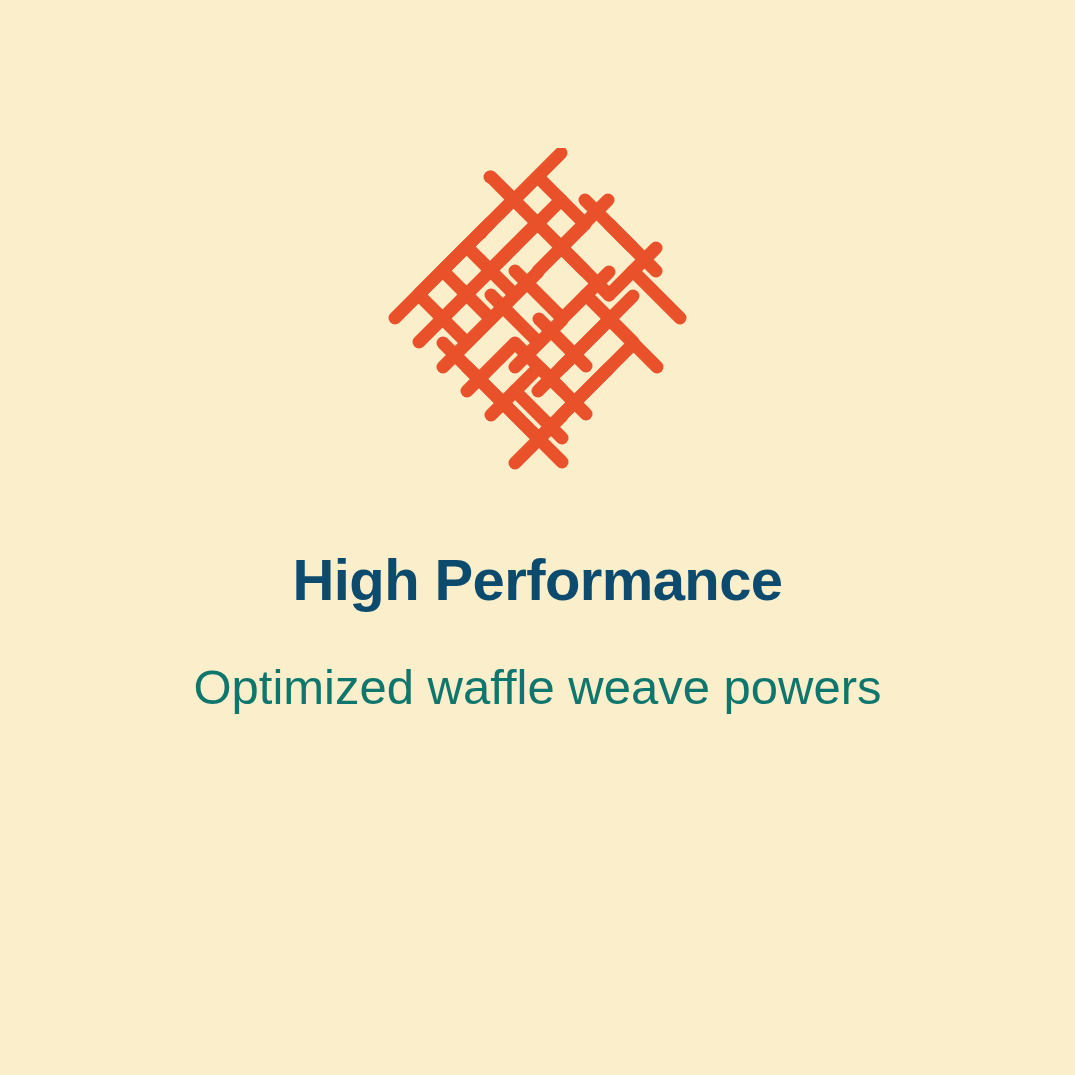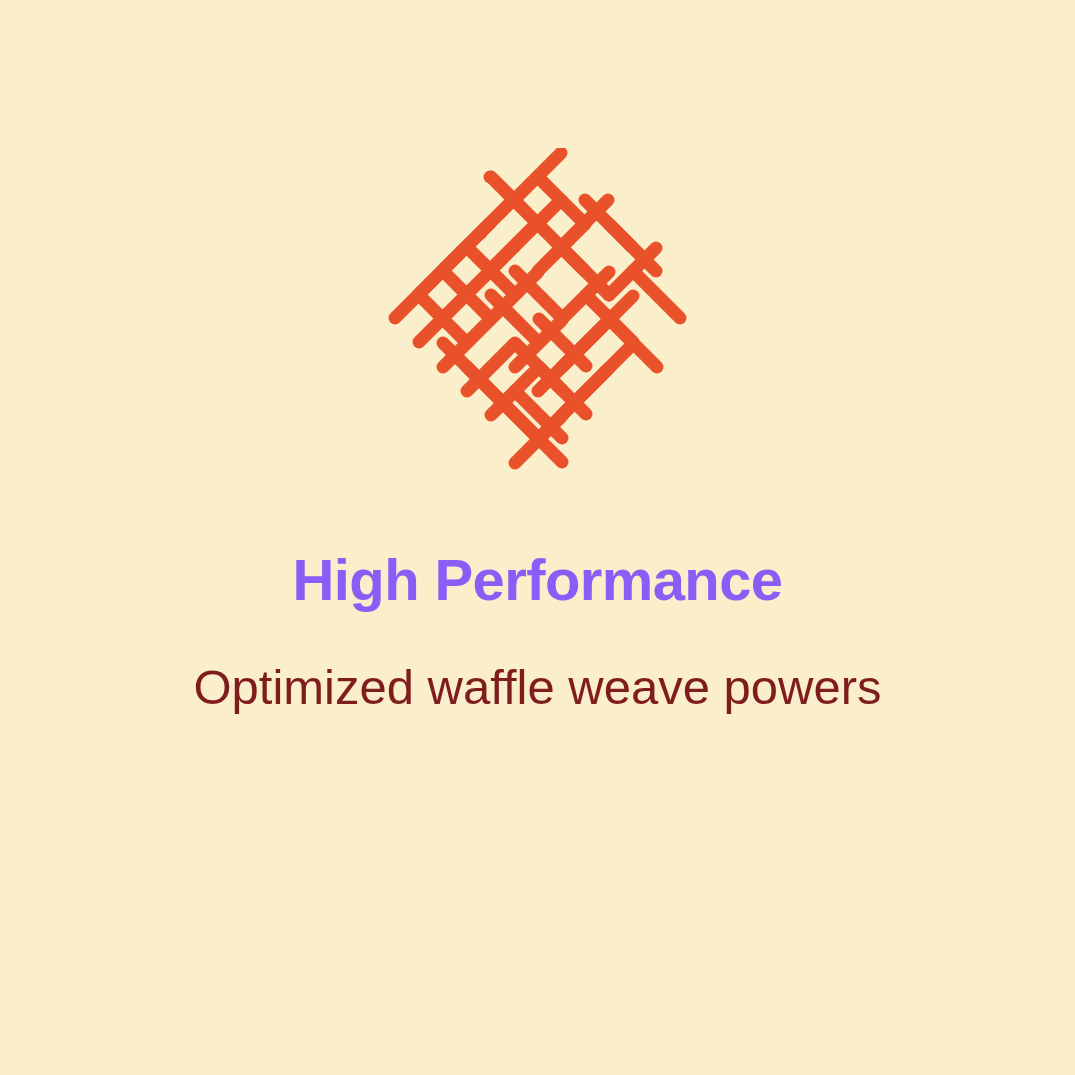--- a/index.html
+++ b/index.html
@@ -145,19 +145,19 @@
         <line x1="123" y1="267" x2="170" y2="220"></line>
         <line x1="170" y1="291" x2="217" y2="244"></line>
         <line x1="147" y1="267" x2="194" y2="314"></line>
 
         <line x1="147" y1="315" x2="194" y2="268"></line>
       </g>
     </svg>
   </div>
 
   <div class="text-area">
-    <h2 class="feature-title" style="color: #8b5cf6;">High Performance</h2>
-    <p class="feature-subtitle" style="color: #7f1d1d;">
+    <h2 class="feature-title" style="color: #0c4a6e;">High Performance</h2>
+    <p class="feature-subtitle" style="color: #0f766e;">
       <span class="subtitle-line">Optimized waffle weave powers</span>
     </p>
   </div>
 
 </div>
 
 </body></html>

